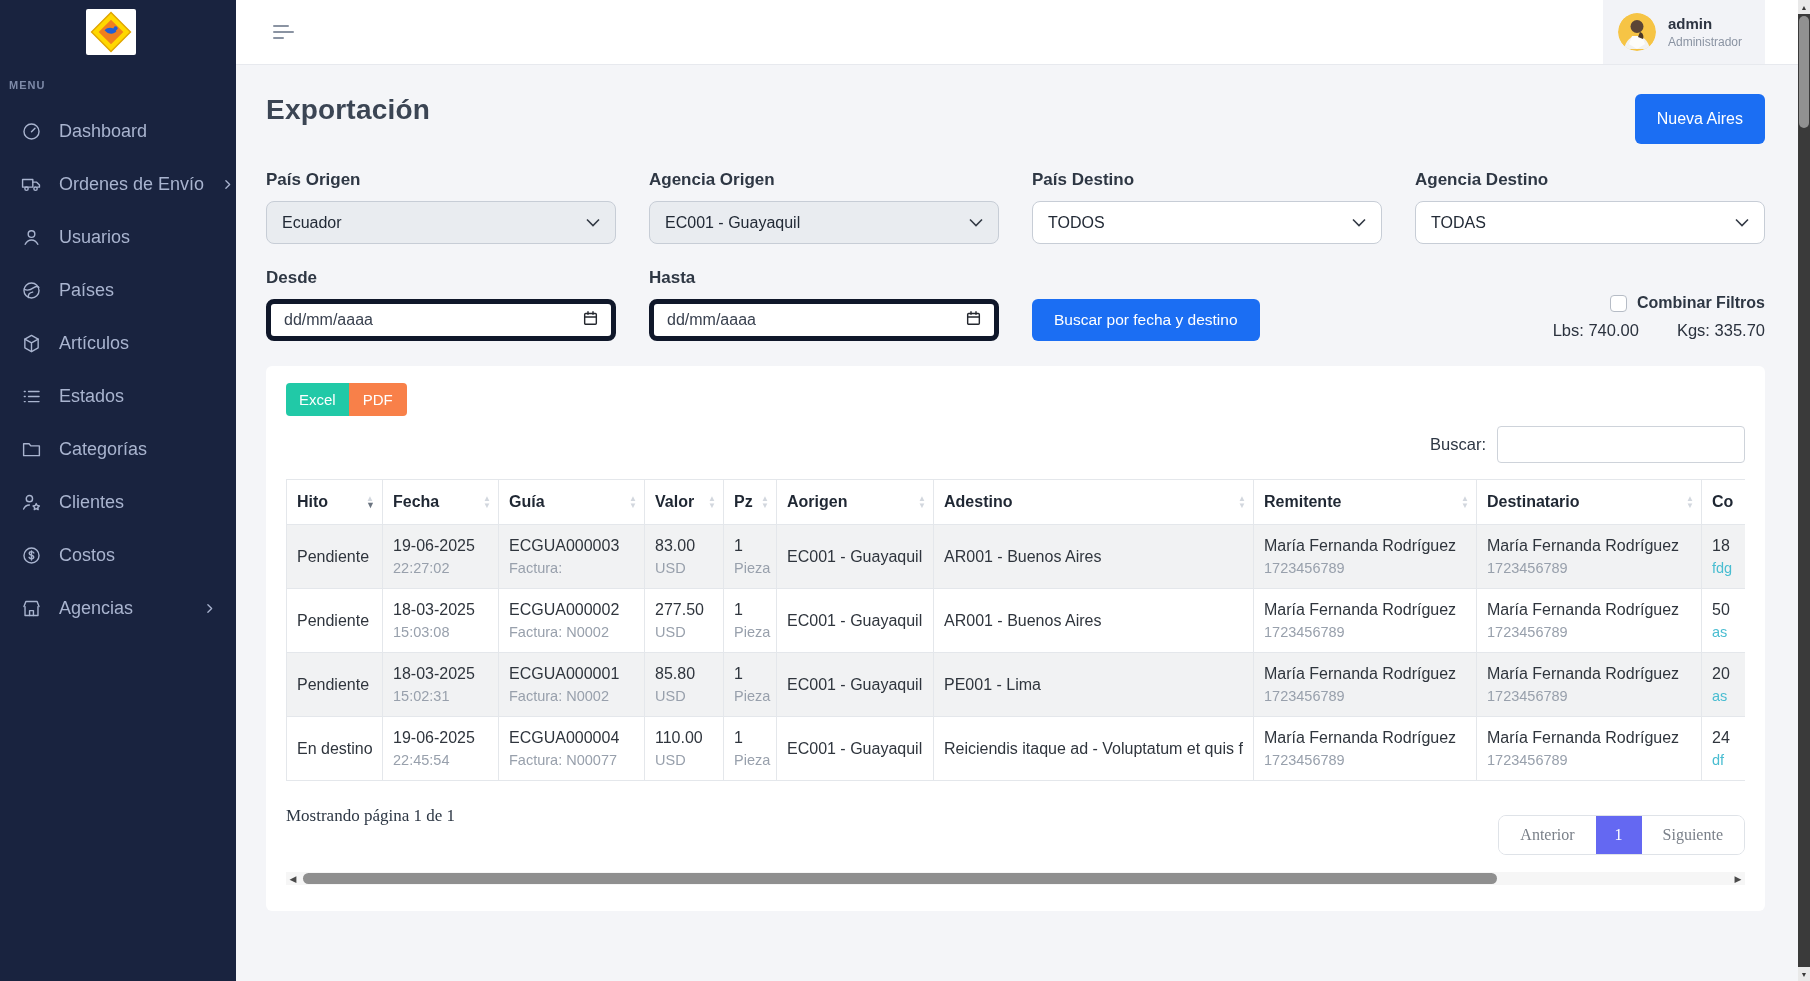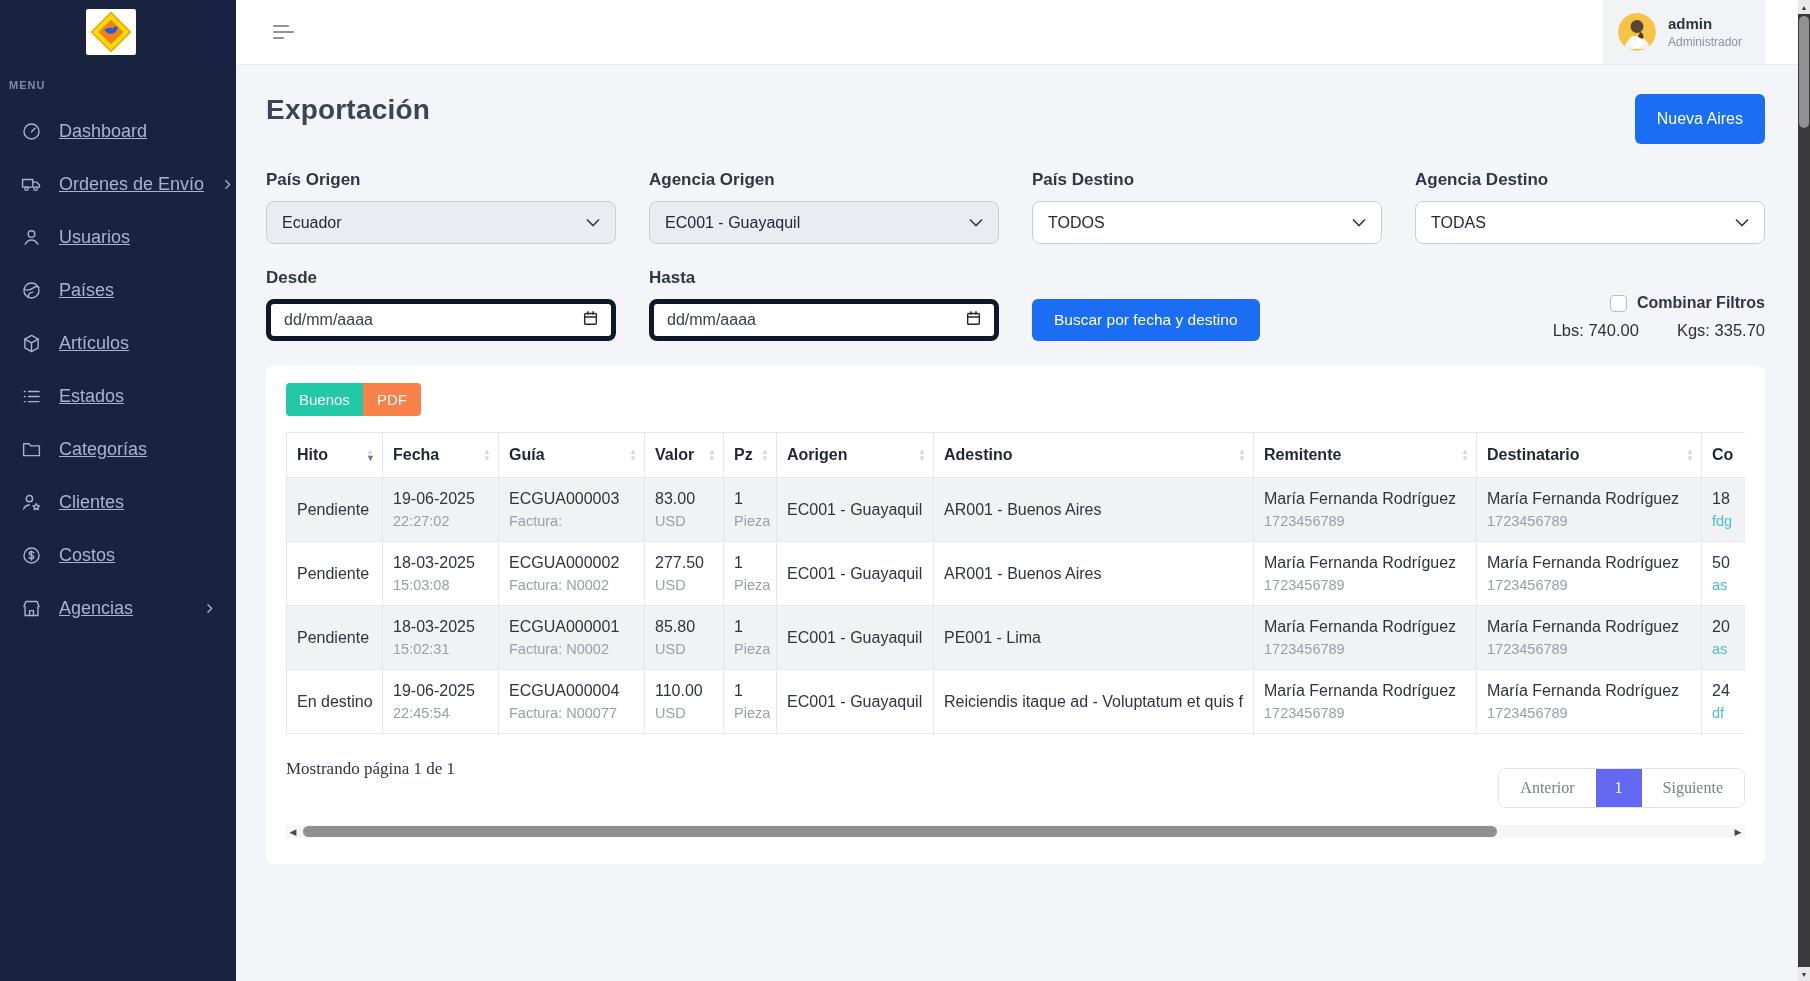--- a/index.html
+++ b/index.html
@@ -8,21 +8,21 @@
   .app { position:relative; width:1810px; height:981px; }
 
   
   .sidebar { position:absolute; left:0; top:0; width:236px; height:100%; background:#19233f; color:#a9b4cf; z-index:3; }
   .logo-box { width:50px; height:46px; background:#fff; margin:9px 0 0 86px; display:flex; align-items:center; justify-content:center; border-radius:2px; }
   .menu-label { padding:0 9px; margin-top:24px; font-size:11px; font-weight:bold; letter-spacing:1px; color:#7e8aa8; }
   .nav { margin-top:14px; }
   .nav-item { display:flex; align-items:center; gap:17px; height:53px; padding:0 20px; font-size:18px; cursor:pointer; color:#a9b4cf; }
   .nav-icon { width:22px; height:22px; display:flex; align-items:center; justify-content:center; flex:0 0 22px; }
   .nav-icon svg { width:21px; height:21px; }
-  .nav-label { white-space:nowrap;text-decoration:underline; }
+  .nav-label { white-space:nowrap; }
   .nav-caret { margin-left:auto; display:flex; }
 
   
   .main { position:absolute; left:236px; top:0; width:1574px; height:100%; }
   .topbar { height:65px; background:#fff; border-bottom:1px solid #e7e9ee; display:flex; align-items:center; padding-left:37px; }
   .hamburger { display:flex; flex-direction:column; gap:4px; cursor:pointer; }
   .hamburger span { height:2px; background:#8a93a2; border-radius:1px; display:block; }
   .hamburger .l1 { width:16px; } .hamburger .l2 { width:21px; } .hamburger .l3 { width:11px; }
   .user-chip { margin-left:auto; margin-right:45px; height:100%; background:#f2f3f7; display:flex; align-items:center; gap:12px; padding:0 15px; width:162px; cursor:pointer; }
   .avatar { width:38px; height:38px; border-radius:50%; overflow:hidden; flex:0 0 38px; }
@@ -318,22 +318,26 @@
           </div>
           <div class="weights">
             <span>Lbs: 740.00</span>
             <span>Kgs: 335.70</span>
           </div>
         </div>
       </div>
 
       <div class="card">
         <div class="export-group">
-          <button class="btn-excel">Buenos</button>
+          <button class="btn-excel">Excel</button>
           <button class="btn-pdf">PDF</button>
+        </div>
+        <div class="search-row">
+          <span>Buscar:</span>
+          <input class="search-input" value="" style="">
         </div>
         <div class="table-wrap">
           <table>
             <thead>
                 <tr>
                   <th style="width: 96px;"><span>Hito</span><span class="sort">
                       <span class="">▲</span>
                       <span class="active">▼</span>
                     </span></th>
                   <th style="width: 116px;"><span>Fecha</span><span class="sort">

